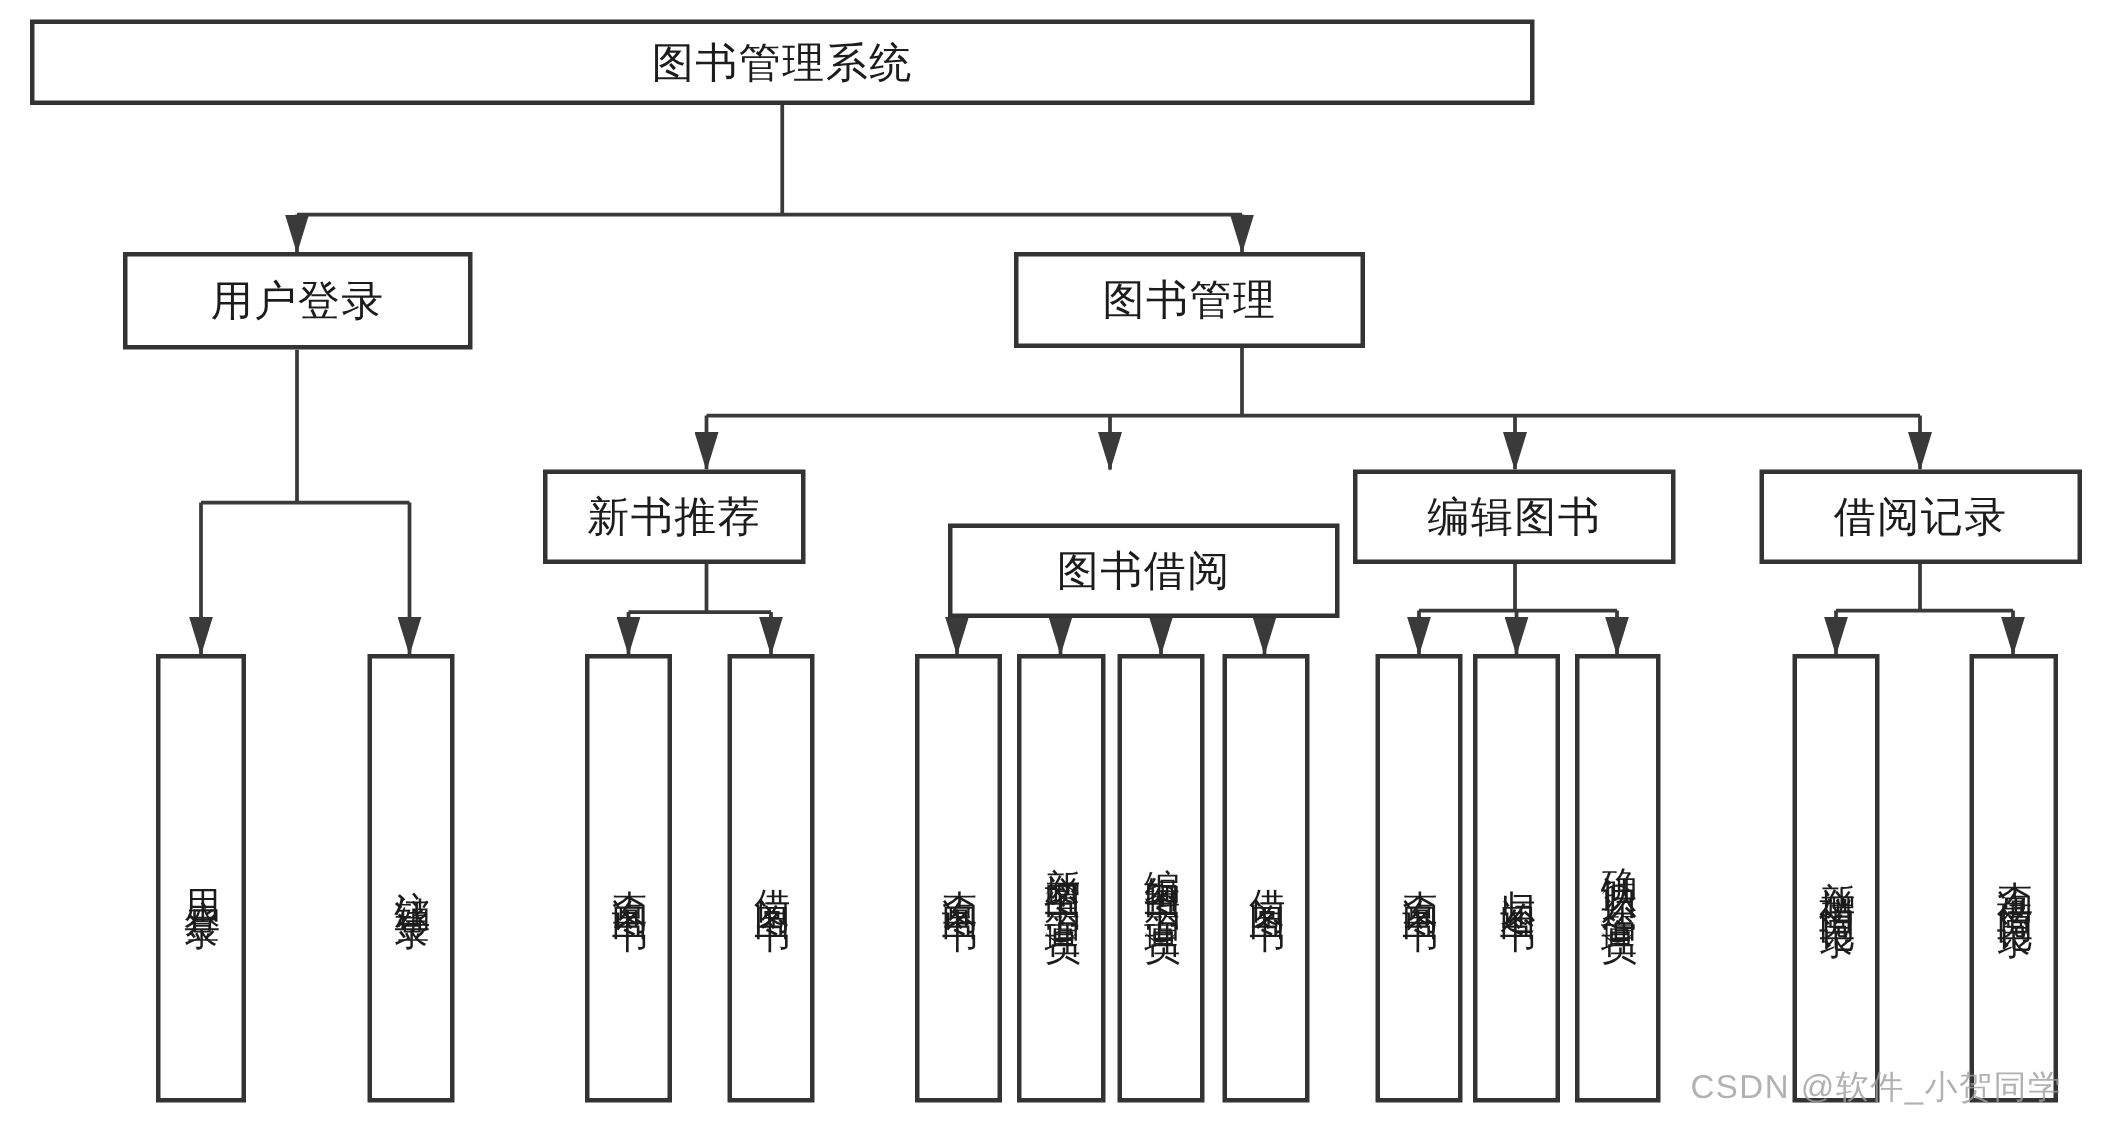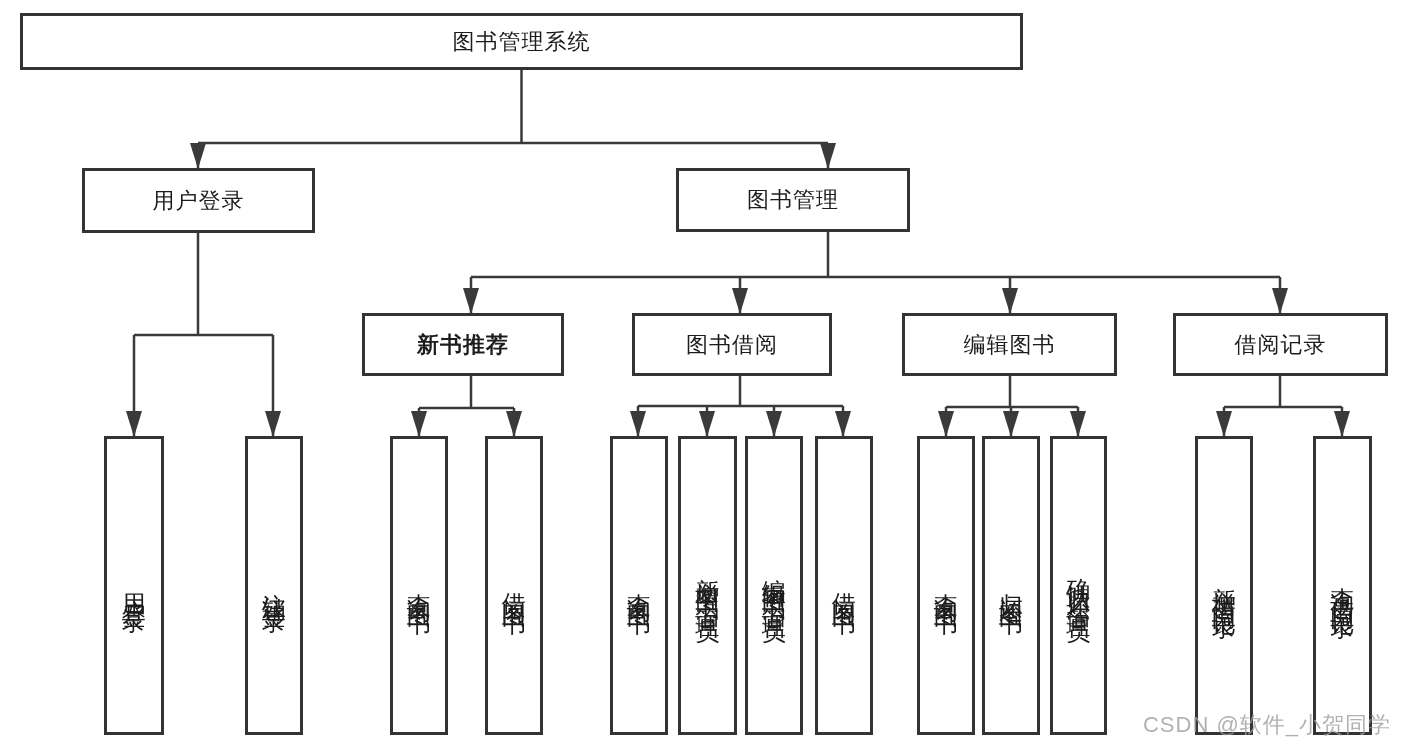--- a/index.html
+++ b/index.html
@@ -4,42 +4,42 @@
 <style>
   html,body{margin:0;padding:0;background:#fff;}
   #page{
     position:relative;width:1405px;height:747px;background:#fff;overflow:hidden;
     font-family:"Liberation Sans","DejaVu Sans",sans-serif;color:#1c1c1c;
   }
   #wires{position:absolute;left:0;top:0;width:1405px;height:747px;}
   .node{
     position:absolute;box-sizing:border-box;border:3px solid #333;background:#fff;
     display:flex;align-items:center;justify-content:center;
-    font-size:22px;letter-spacing:1px;color:#1c1c1c;z-index:2;
+    font-size:28px;letter-spacing:1px;color:#1c1c1c;z-index:2;
   }
   .root{left:20px;top:13px;width:1003px;height:57px;}
   .lvl2a{left:82px;top:168px;width:233px;height:65px;}
   .lvl2b{left:676px;top:168px;width:234px;height:64px;}
   .lvl3{top:313px;height:63px;}
-  .l3a{left:362px;width:202px;font-weight:bold;}
-  .l3b{left:632px;width:200px;}
+  .l3a{left:362px;width:175px;}
+  .l3b{left:632px;width:261px;margin-top:36px;}
   .l3c{left:902px;width:215px;}
   .l3d{left:1173px;width:215px;text-align:right;}
   .vbox{
     top:436px;height:299px;writing-mode:vertical-rl;text-orientation:mixed;
     font-size:24px;letter-spacing:6px;line-height:1.15;
   }
   .va1{left:104px;width:60px;}  .va2{left:245px;width:58px;}
   .vb1{left:390px;width:58px;}  .vb2{left:485px;width:58px;}
   .vc1{left:610px;width:58px;}  .vc2{left:678px;width:59px;}
   .vc3{left:745px;width:58px;}  .vc4{left:815px;width:58px;}
   .vd1{left:917px;width:58px;}  .vd2{left:982px;width:58px;}  .vd3{left:1050px;width:57px;}
   .ve1{left:1195px;width:58px;} .ve2{left:1313px;width:59px;}
   #watermark{
-    position:absolute;right:14px;bottom:7px;font-size:22px;color:rgba(158,158,158,0.8);
+    position:absolute;right:30px;bottom:7px;font-size:22px;color:rgba(158,158,158,0.8);
     letter-spacing:1px;z-index:3;white-space:nowrap;
   }
   svg line{stroke:#3a3a3a;stroke-width:2.5;}
   svg .ah{fill:#3a3a3a;}
 </style>
 </head>
 <body>
 
 <div id="page">
 

